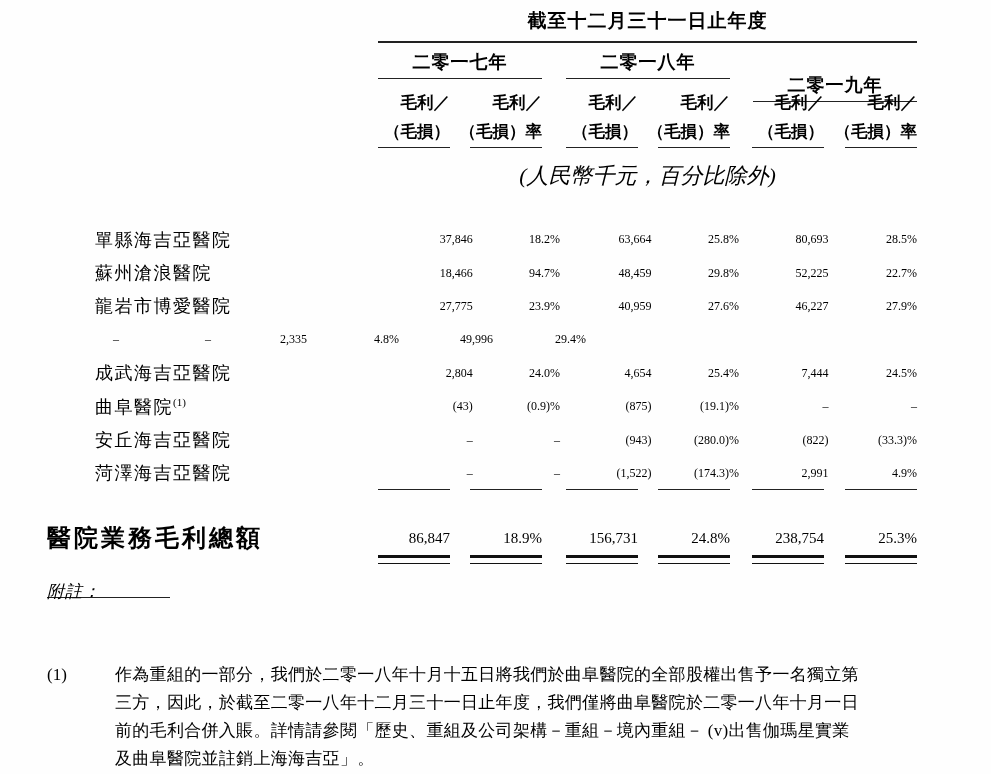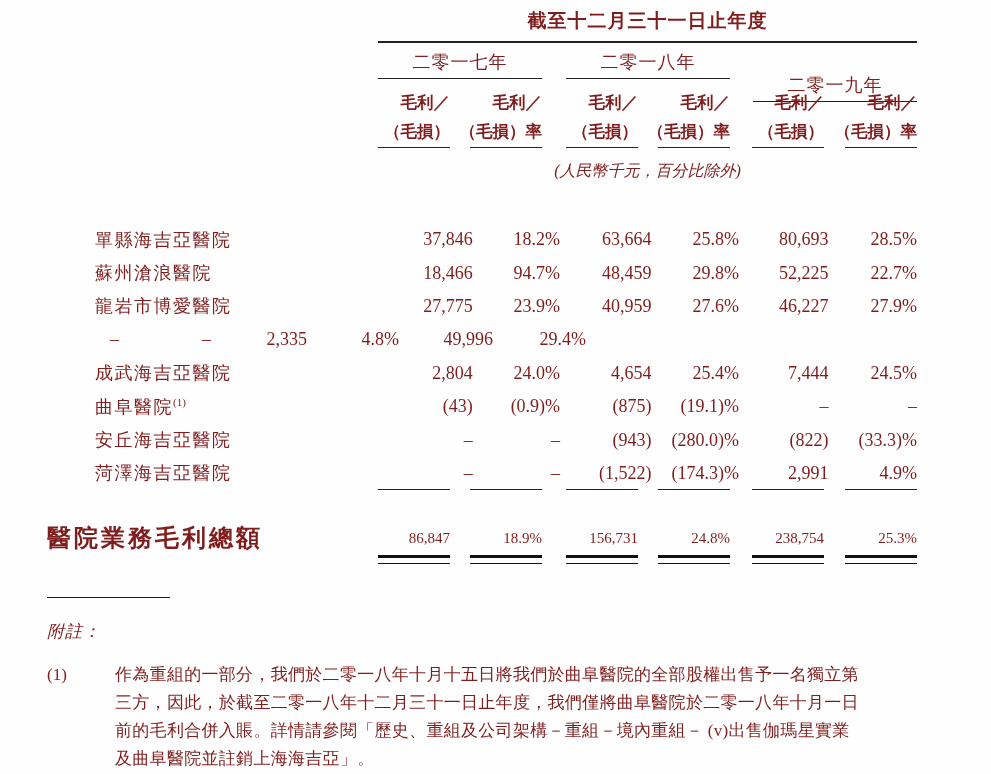--- a/index.html
+++ b/index.html
@@ -1,59 +1,59 @@
 <!DOCTYPE html>
 <html><head>
 <meta charset="utf-8">
 <style>
   html,body { margin:0; padding:0; background:#ffffff; }
   .page {
     position:relative; width:991px; height:774px; overflow:hidden;
-    background:#fefefe; color:#7f1d1d;
+    background:#fefefe; color:#000000;
     font-family:"Liberation Serif", serif;
   }
   .abs { position:absolute; }
   .rule { background:#222; }
 
   
   .period-header { top:8px; left:378px; width:539px; text-align:center;
     font-weight:bold; font-size:19px; letter-spacing:1px; }
   .header-rule { top:41px; left:378px; width:539px; height:2px; }
   .year-group { top:50px; height:28px; border-bottom:1.6px solid #222;
-    text-align:center; font-weight:normal; font-size:18px; letter-spacing:1px; }
+    text-align:center; font-weight:bold; font-size:18px; letter-spacing:1px; }
   .colhead { top:88px; width:95px; text-align:right; font-weight:bold;
     font-size:16.5px; line-height:29px; white-space:nowrap; }
   .colrule { top:147px; width:72px; height:1.4px; }
   .unit-note { top:161px; left:378px; width:539px; text-align:center;
-    font-style:italic; font-size:16px; }
+    font-style:italic; font-size:22px; }
 
   
   .rows-wrap { top:223px; left:47px; width:870px; }
   .trow { display:flex; align-items:center; height:33.4px; }
   .rlabel { width:331px; font-size:18px; letter-spacing:1.5px;margin-left:48px; }
   .rlabel sup { font-size:11px; letter-spacing:0; }
-  .cell { width:72px; text-align:right; font-size:18px; }
+  .cell { width:72px; text-align:right; font-size:12px; }
   .m0{margin-left:0} .m1{margin-left:20px} .m2{margin-left:24px}
   .m3{margin-left:20px} .m4{margin-left:22px} .m5{margin-left:21px}
   .rulerow { display:flex; height:2px; margin-top:-1px; }
   .rulerow .uline { width:72px; border-top:1.3px solid #222; }
   .sp { width:331px; }
 
   
   .total-wrap { top:524px; left:47px; width:870px; }
   .total-wrap .trow { height:28px; }
   .tlabel { width:331px; font-size:24px; font-weight:bold; letter-spacing:3px; }
   .total-wrap .cell { font-size:15px; }
   .dblrow { display:flex; margin-top:3px; }
   .dbl { width:72px; height:4.5px; border-top:3.6px solid #111;
     border-bottom:1.7px solid #111; }
 
   
   .notes-divider { top:597px; left:47px; width:123px; height:1.3px; }
-  .notes-label { top:620px; left:47px; font-style:italic; font-size:17px;
+  .notes-label { top:580px; left:47px; font-style:italic; font-size:17px;
     letter-spacing:1px; }
   .footnote { top:661px; left:47px; width:898px; display:flex;
     font-size:17px; line-height:28px; }
   .fn-num { width:68px; }
   .fn-lines { width:830px; letter-spacing:0.3px; }
 </style>
 </head>
 <body>
 
 <div class="page">

